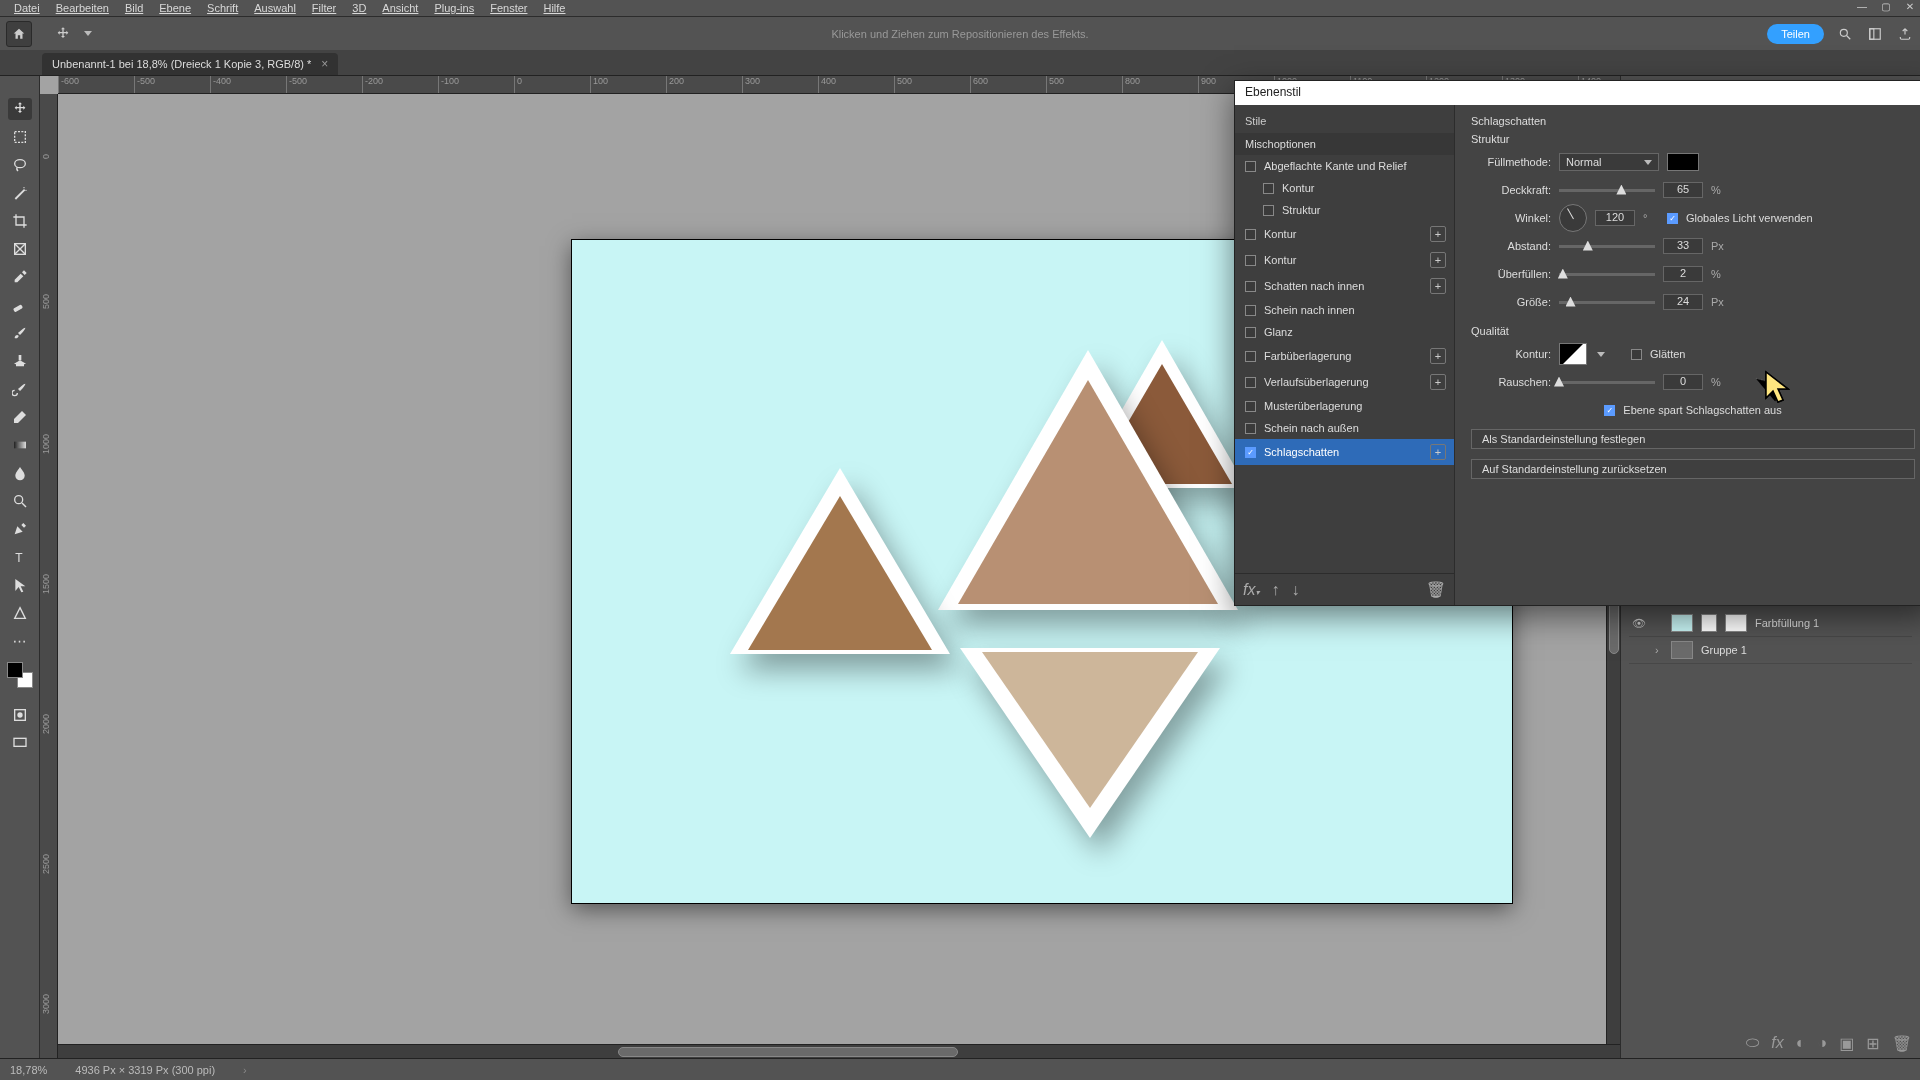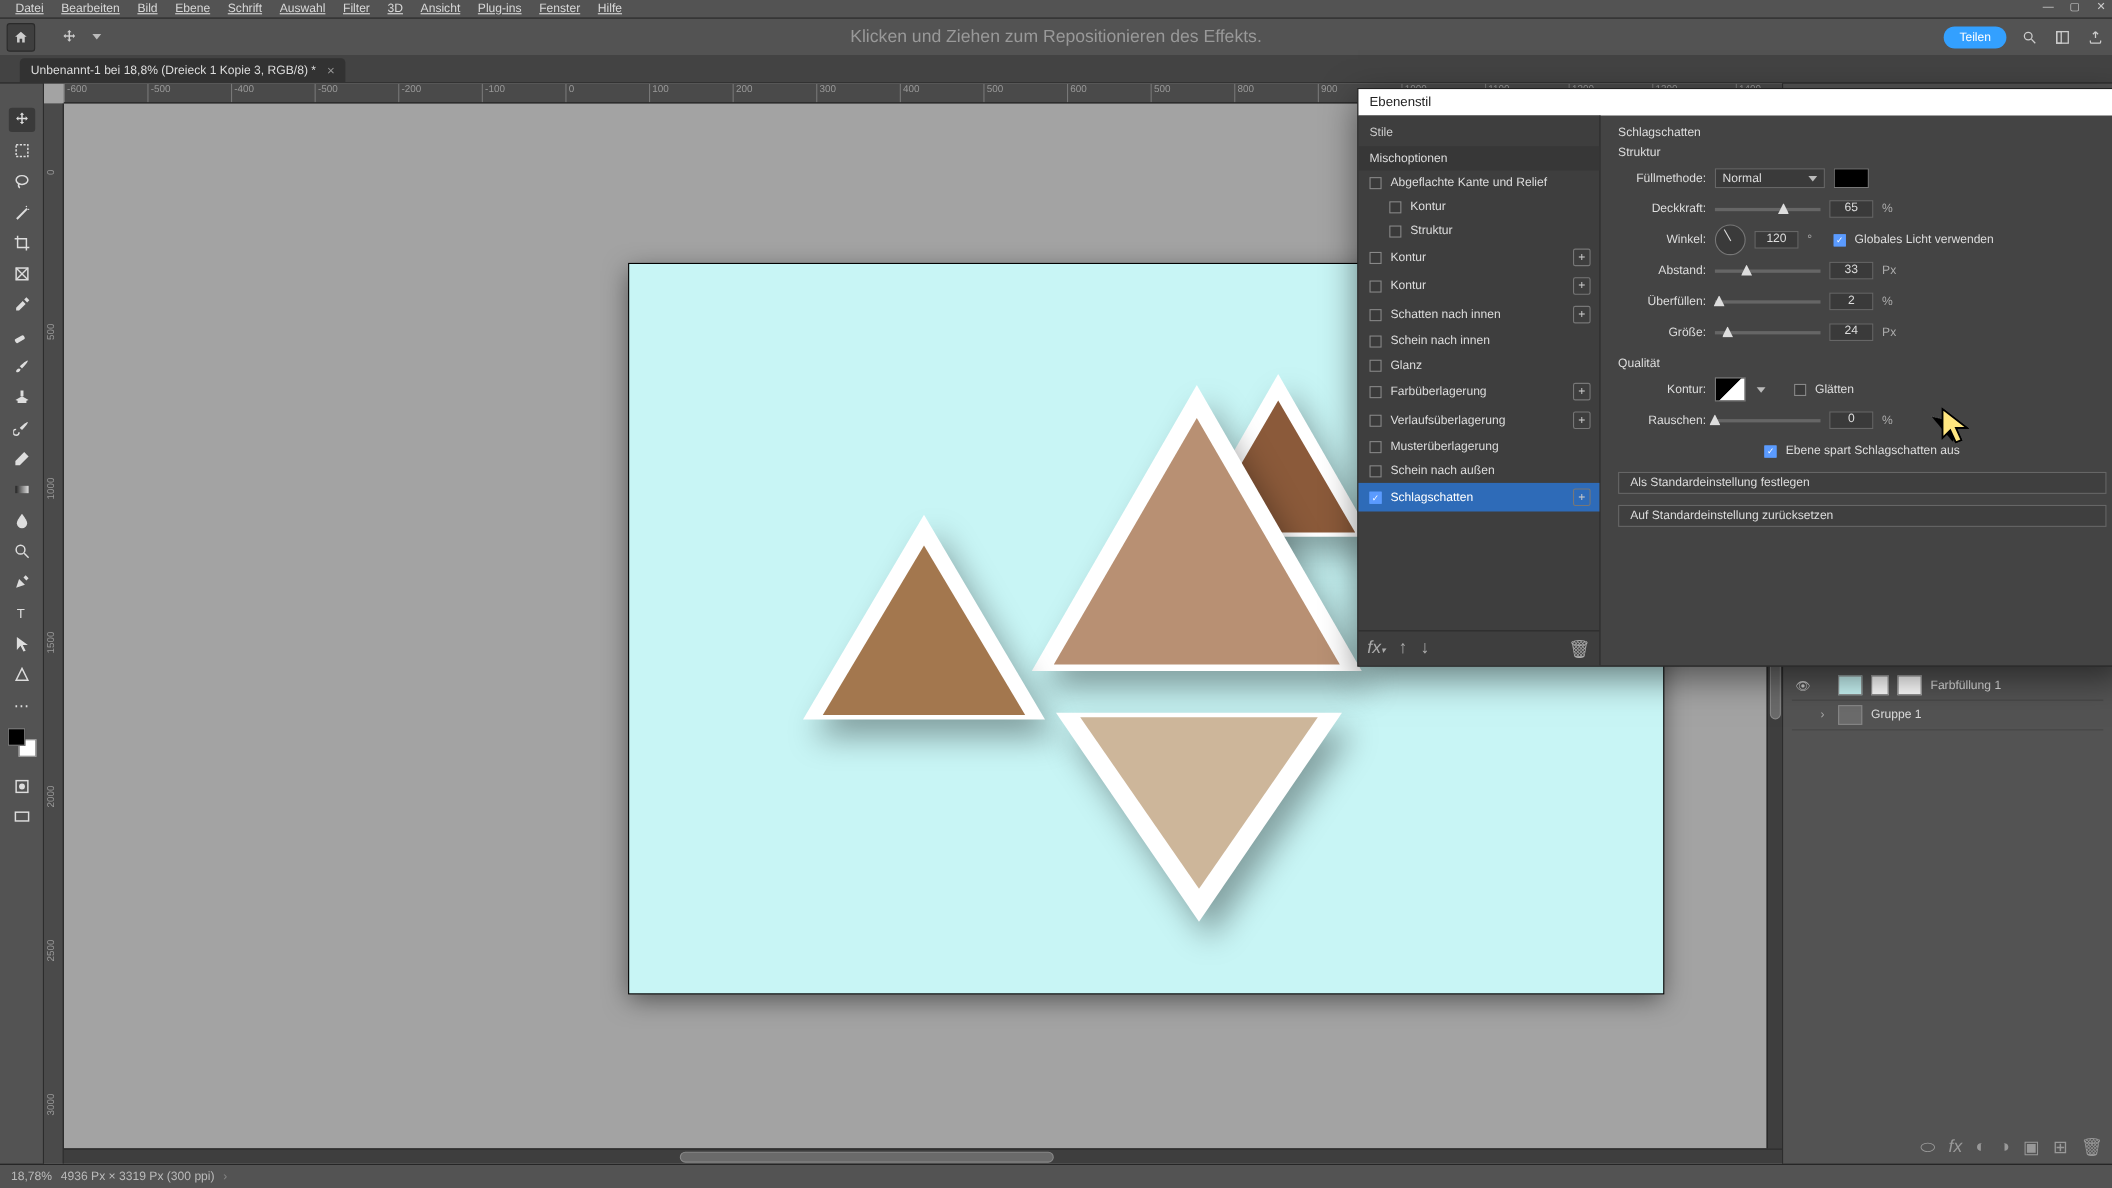--- a/index.html
+++ b/index.html
@@ -9,27 +9,27 @@
 .menubar { height:16px; background:#535353; display:flex; align-items:center; padding:0 6px; font-size:11px; color:#d8d8d8; position:relative; }
 .menubar .mitem { padding:0 8px; cursor:pointer;text-decoration:underline; }
 .win-ctrl { position:absolute; right:4px; top:0; display:flex; gap:12px; }
 .win-ctrl span { width:12px; height:12px; display:inline-flex; align-items:center; justify-content:center; color:#ccc; font-size:10px; }
 
 
 .optbar { height:34px; background:#535353; border-top:1px solid #2c2c2c; display:flex; align-items:center; padding:0 6px; position:relative; }
 .home-btn { width:26px; height:26px; background:#3f3f3f; border:1px solid #2a2a2a; border-radius:3px; display:flex; align-items:center; justify-content:center; margin-right:18px; }
 .tool-opt { width:26px;height:26px; display:flex; align-items:center; justify-content:center; margin-right:6px; }
 .caret{ width:0;height:0; border-left:4px solid transparent; border-right:4px solid transparent; border-top:5px solid #bbb; margin-left:2px;}
-.hint { position:absolute; left:50%; transform:translateX(-50%); color:#999; font-size:16px; }
+.hint { position:absolute; left:50%; transform:translateX(-50%); color:#999; font-size:11px; }
 .right-opts { margin-left:auto; display:flex; align-items:center; gap:12px; }
 .teilen-btn { background:#33a0ff; color:#fff; font-size:11px; border-radius:14px; padding:4px 14px; }
 .ri { width:18px; height:18px; color:#ccc; display:flex; align-items:center; justify-content:center; }
 
 
-.tabrow { height:26px; background:#434343; display:flex; align-items:flex-end; padding-left:18px; border-bottom:1px solid #222;}
+.tabrow { height:26px; background:#434343; display:flex; align-items:flex-end; padding-left:42px; border-bottom:1px solid #222;}
 .doctab { height:22px; background:#323232; border-radius:4px 4px 0 0; padding:0 10px; color:#ddd; font-size:11px; display:flex; align-items:center; gap:10px; }
 
 
 .workspace { position:absolute; top:76px; left:0; right:0; bottom:22px; display:flex; }
 
 
 .tools { width:40px; background:#535353; border-right:1px solid #2c2c2c; display:flex; flex-direction:column; align-items:center; padding-top:22px; gap:6px; }
 .tool { width:24px; height:22px; display:flex; align-items:center; justify-content:center; border-radius:3px; color:#ddd; position:relative; }
 .tool.active { background:#3a3a3a; }
 .tool svg{ width:16px; height:16px; fill:#ddd; }
@@ -105,21 +105,21 @@
 
 .layerstack { position:absolute; top:534px; left:8px; right:8px; }
 .lrow { display:flex; align-items:center; gap:8px; font-size:11px; color:#ddd; padding:4px 2px; border-bottom:1px solid #474747;}
 .eye{ width:16px;height:16px; display:flex; align-items:center; justify-content:center; color:#ccc; }
 .thumb{ width:22px;height:18px; border:1px solid #888; }
 .thumb.cyan{ background:#c8f5f5;}
 .thumb.mask{ background:#fff;}
 .layfoot{ position:absolute; bottom:4px; left:8px; right:8px; height:22px; display:flex; justify-content:flex-end; gap:12px; color:#999; align-items:center;}
 
 
-.statusbar { position:absolute; bottom:0; left:0; right:0; height:22px; background:#535353; border-top:1px solid #222; display:flex; align-items:center; padding:0 10px; font-size:11px; color:#bbb; gap:8px; }
+.statusbar { position:absolute; bottom:0; left:0; right:0; height:22px; background:#535353; border-top:1px solid #222; display:flex; align-items:center; padding:0 10px; font-size:11px; color:#bbb; gap:28px; }
 
 
 .cursor { position:absolute; left:1764px; top:370px; width:26px; height:34px; z-index:50; }
 .cursor::before{ content:""; position:absolute; width:0;height:0; border-left:15px solid #000; border-bottom:11px solid transparent; border-top:20px solid transparent; transform:rotate(-40deg); filter:drop-shadow(0 0 0 #fff);}
 .cursor svg{ position:absolute; filter:drop-shadow(0 0 0.5px #000);}
 </style>
 </head>
 <body>
 
 <div class="menubar">

